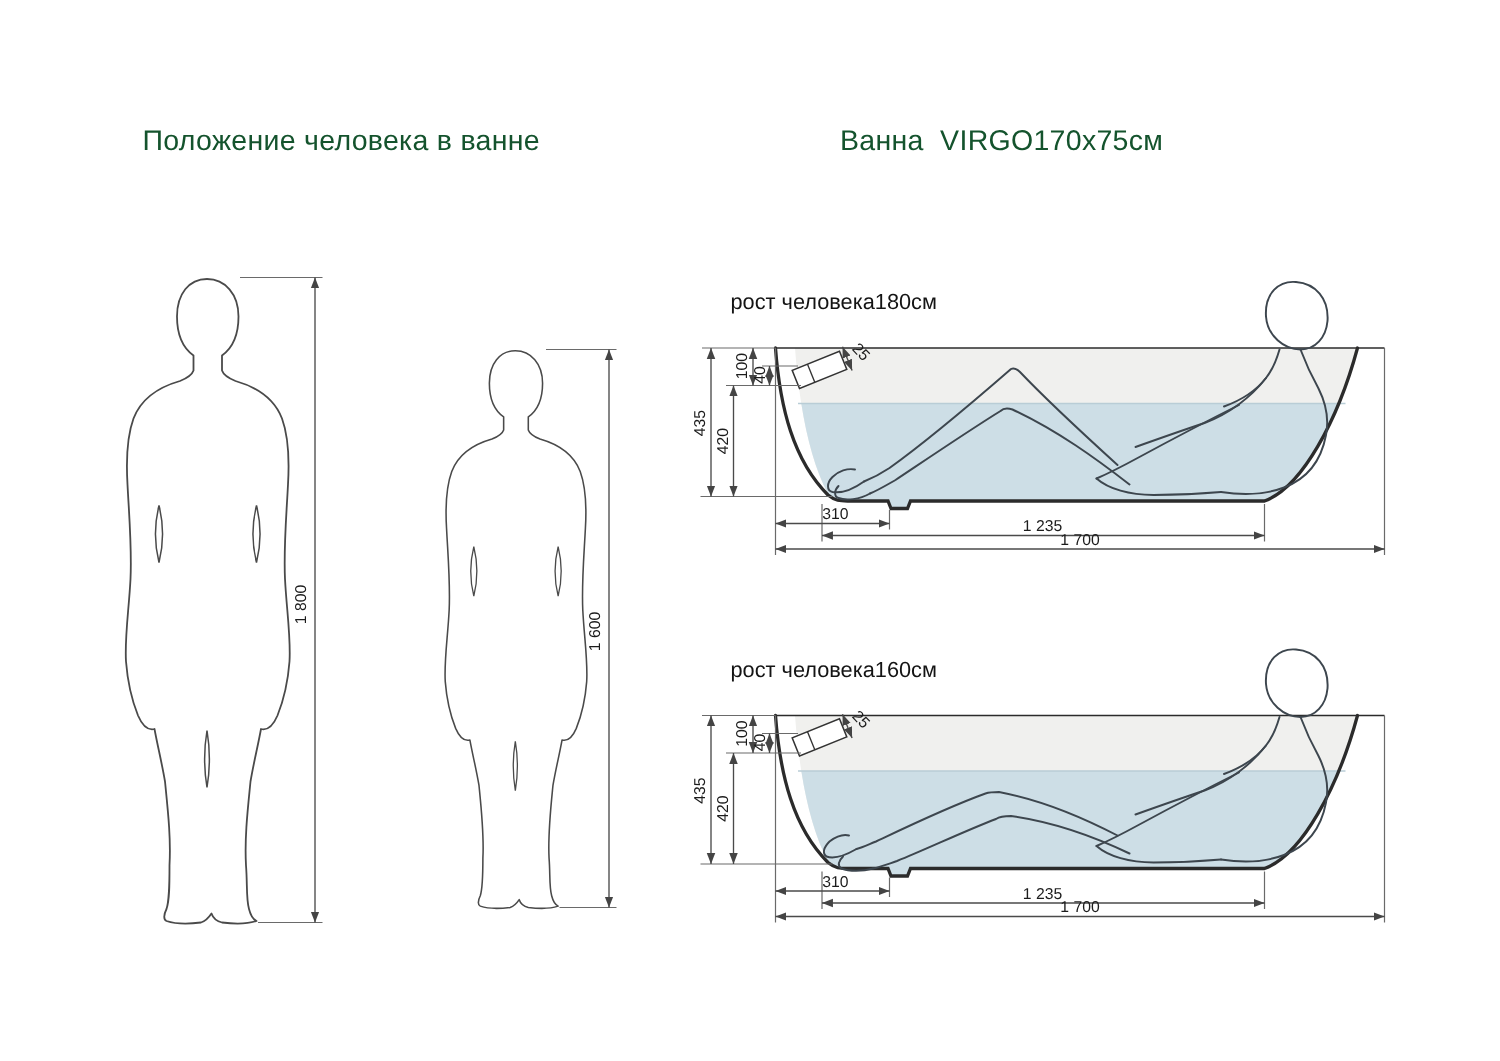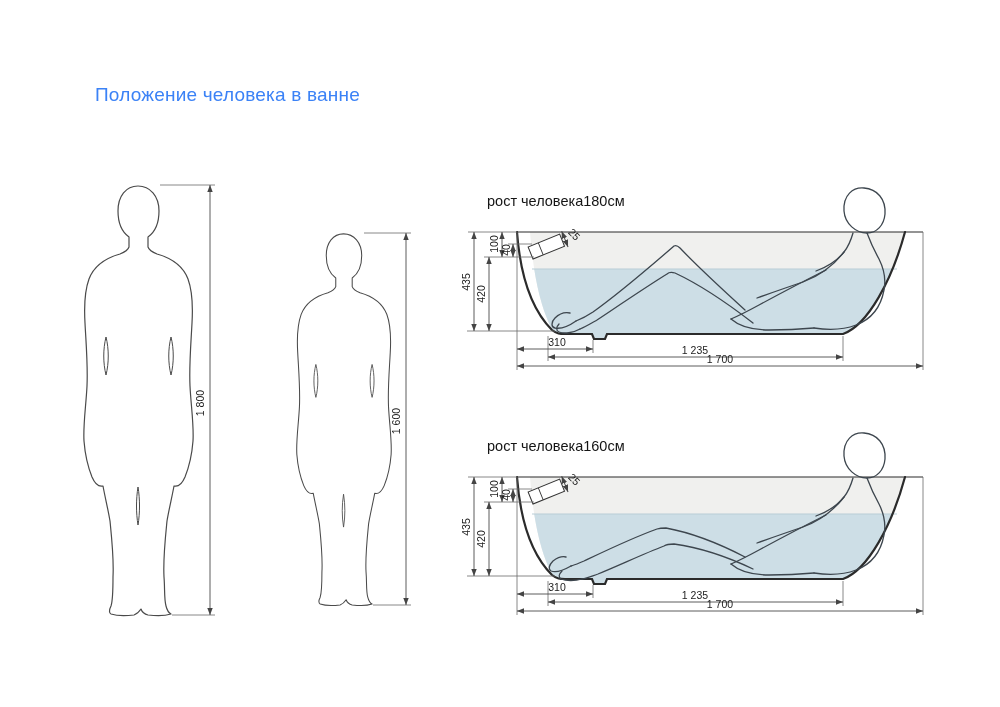--- a/index.html
+++ b/index.html
@@ -1,18 +1,18 @@
 <!DOCTYPE html>
 <html><head>
 <meta charset="utf-8">
 <style>
   html,body{margin:0;padding:0;background:#fff;}
   .page{position:relative;width:1000px;height:707px;background:#ffffff;overflow:hidden;
         font-family:"Liberation Sans","DejaVu Sans",sans-serif;color:#111;}
-  .title{position:absolute;font-size:19px;letter-spacing:.2px;white-space:pre;color:#3b82f6;}
+  .title{position:absolute;font-size:19px;letter-spacing:.2px;white-space:pre;color:#14532d;}
   #title-left{left:95px;top:84px;}
   #title-right{left:560px;top:84px;}
   svg{position:absolute;overflow:visible;}
   #fig-180{left:60px;top:175px;}
   #fig-160{left:278px;top:223px;}
   #tub-180{left:460px;top:180px;}
   #tub-160{left:460px;top:425px;}
   .dim-line{stroke:#4a4a4a;stroke-width:0.9;fill:none;}
   .ext-line{stroke:#6a6a6a;stroke-width:0.8;fill:none;}
   .dim-text{font-family:"Liberation Sans","DejaVu Sans",sans-serif;font-size:10.5px;fill:#1c1c1c;}
@@ -22,20 +22,21 @@
   .person{stroke:#3d464e;stroke-width:1.3;fill:none;stroke-linejoin:round;stroke-linecap:round;}
   .sil{stroke:#4a4a4a;stroke-width:1.2;fill:#ffffff;stroke-linejoin:round;}
   .slit{stroke:#4a4a4a;stroke-width:1;fill:none;}
 </style>
 </head>
 <body>
 
 <div class="page">
 
   <div class="title" id="title-left">Положение человека в ванне</div>
+  <div class="title" id="title-right">Ванна  VIRGO170x75см</div>
 
   <svg id="fig-180" width="165" height="465" viewBox="0 0 165 465">
     <defs>
       <marker id="arrF1" viewBox="0 0 10 10" refX="9" refY="5" markerWidth="9" markerHeight="9" orient="auto-start-reverse">
         <path d="M0,1.5 L9,5 L0,8.5 z" fill="#444"></path>
       </marker>
     </defs>
     <g transform="translate(8,10)">
       <path class="sil" d="
         M70,1 C82,1 91,11 91,26 C91,38 87,47 80,52 L80,62

